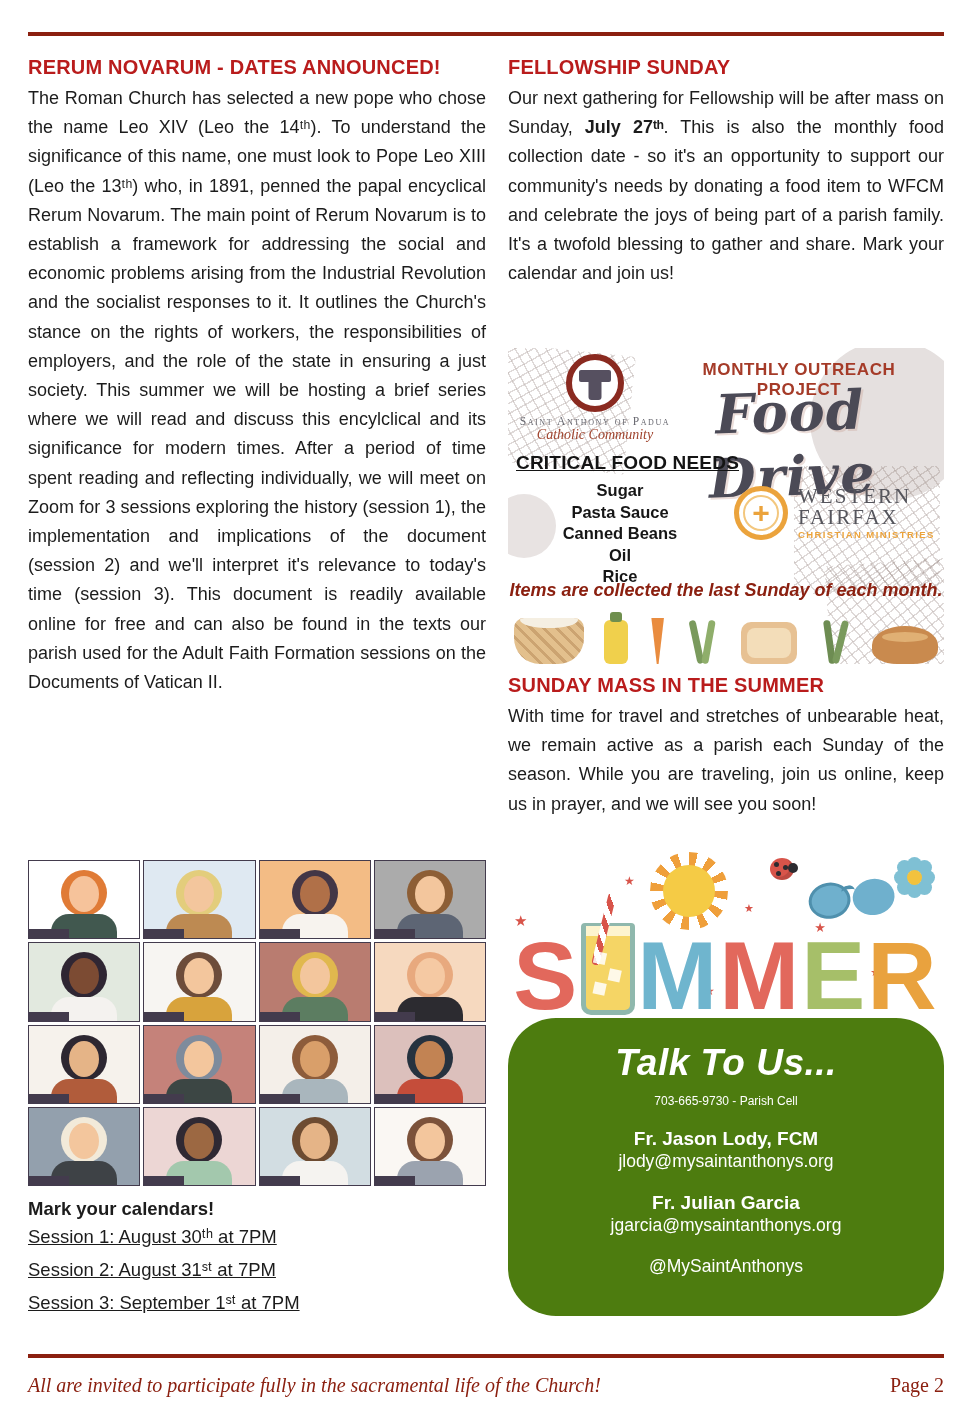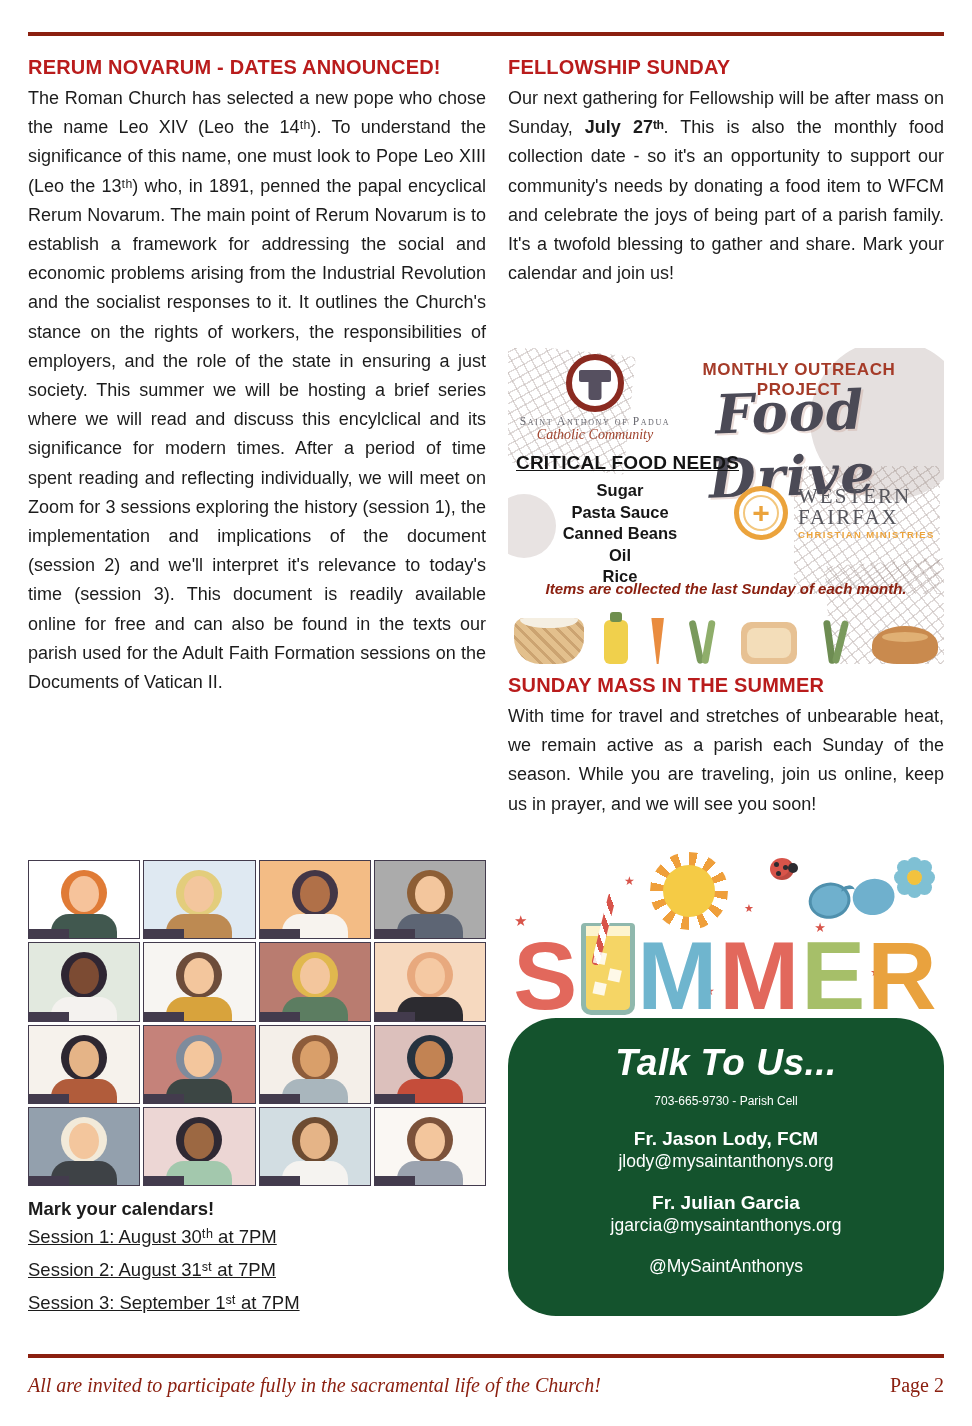--- a/index.html
+++ b/index.html
@@ -77,21 +77,21 @@
               font-weight:700; font-size:16.5px; line-height:21.5px; color:#161616; }
   .fd-wfcm { position:absolute; left:226px; top:138px; display:flex; align-items:center; gap:10px; }
   .wfcm-ring { width:54px; height:54px; border:5px solid #eba33c; border-radius:50%;
                display:flex; align-items:center; justify-content:center;
                color:#eba33c; font-size:30px; font-weight:700; background:#fff;
                box-shadow:inset 0 0 0 4px #fff, inset 0 0 0 6px #f3c77e; }
   .wfcm-name { font-family:"Liberation Serif",serif; font-size:21px; letter-spacing:2px;
                color:#55555c; line-height:21px; }
   .wfcm-sub { font-size:9.5px; font-weight:700; letter-spacing:1.4px; color:#eba33c; margin-top:1px; }
   .fd-note { position:absolute; left:0; right:0; top:232px; text-align:center;
-             font-style:italic; font-weight:700; font-size:15px; color:#8b2010; }
+             font-style:italic; font-weight:700; font-size:18px; color:#8b2010; }
   .fd-band { position:absolute; left:0; right:0; bottom:0; height:60px;
              display:flex; justify-content:space-between; align-items:flex-end; padding:0 6px; }
   .f-basket { width:70px; height:46px; background:#e3c08d; border-radius:10px 10px 26px 26px; position:relative; overflow:hidden; }
   .f-basket::before { content:""; position:absolute; inset:0;
       background:repeating-linear-gradient(45deg, rgba(160,110,60,.35) 0 3px, transparent 3px 9px); }
   .f-basket::after { content:""; position:absolute; left:6px; right:6px; top:-6px; height:16px; background:#f5efe2; border-radius:50%; }
   .f-bottle { width:24px; height:44px; background:#f0d04c; border-radius:6px; position:relative; }
   .f-bottle::before { content:""; position:absolute; left:6px; top:-8px; width:12px; height:10px; background:#6f8f4e; border-radius:3px; }
   .f-carrot { width:18px; height:46px; background:#e98c3f; clip-path:polygon(15% 0,85% 0,55% 100%,45% 100%); position:relative; }
   .f-greens1, .f-greens2 { width:34px; height:46px; position:relative; }
@@ -129,21 +129,21 @@
   .sunglasses::before { content:""; position:absolute; left:0; top:0; width:36px; height:30px; border-radius:50%;
              background:#6fb0cd; box-shadow:44px 4px 0 #6fb0cd; border:3px solid #4f90ad; }
   .sunglasses::after { content:""; position:absolute; left:34px; top:6px; width:14px; height:8px;
              border-top:4px solid #4f90ad; border-radius:50%; }
   .flower { position:absolute; right:22px; top:14px; width:15px; height:15px; border-radius:50%; background:#f2c23e; z-index:1;
             box-shadow:0 -13px 0 #7fc0d4, 0 13px 0 #7fc0d4, -13px 0 0 #7fc0d4, 13px 0 0 #7fc0d4,
                        -10px -10px 0 #7fc0d4, 10px -10px 0 #7fc0d4, -10px 10px 0 #7fc0d4, 10px 10px 0 #7fc0d4; }
   .star { position:absolute; color:#d8544a; z-index:1; }
 
   
-  .talk { position:relative; margin-top:-4px; width:436px; height:298px; background:#14532d;
+  .talk { position:relative; margin-top:-4px; width:436px; height:298px; background:#4d7c0f;
           border-radius:48px; text-align:center; color:#fff; padding-top:24px; z-index:1; }
   .talk-title { font-size:37px; font-weight:700; font-style:italic; letter-spacing:.5px; }
   .talk-phone { font-size:12px; margin-top:10px; }
   .contact { margin-top:20px; }
   .c-name { font-size:19px; font-weight:700; }
   .c-handle { font-size:17.5px; margin-top:1px; }
 
   
   .footer { position:absolute; left:28px; right:28px; top:1354px; }
   .footer .frule { height:4px; background:#8b2010; }

